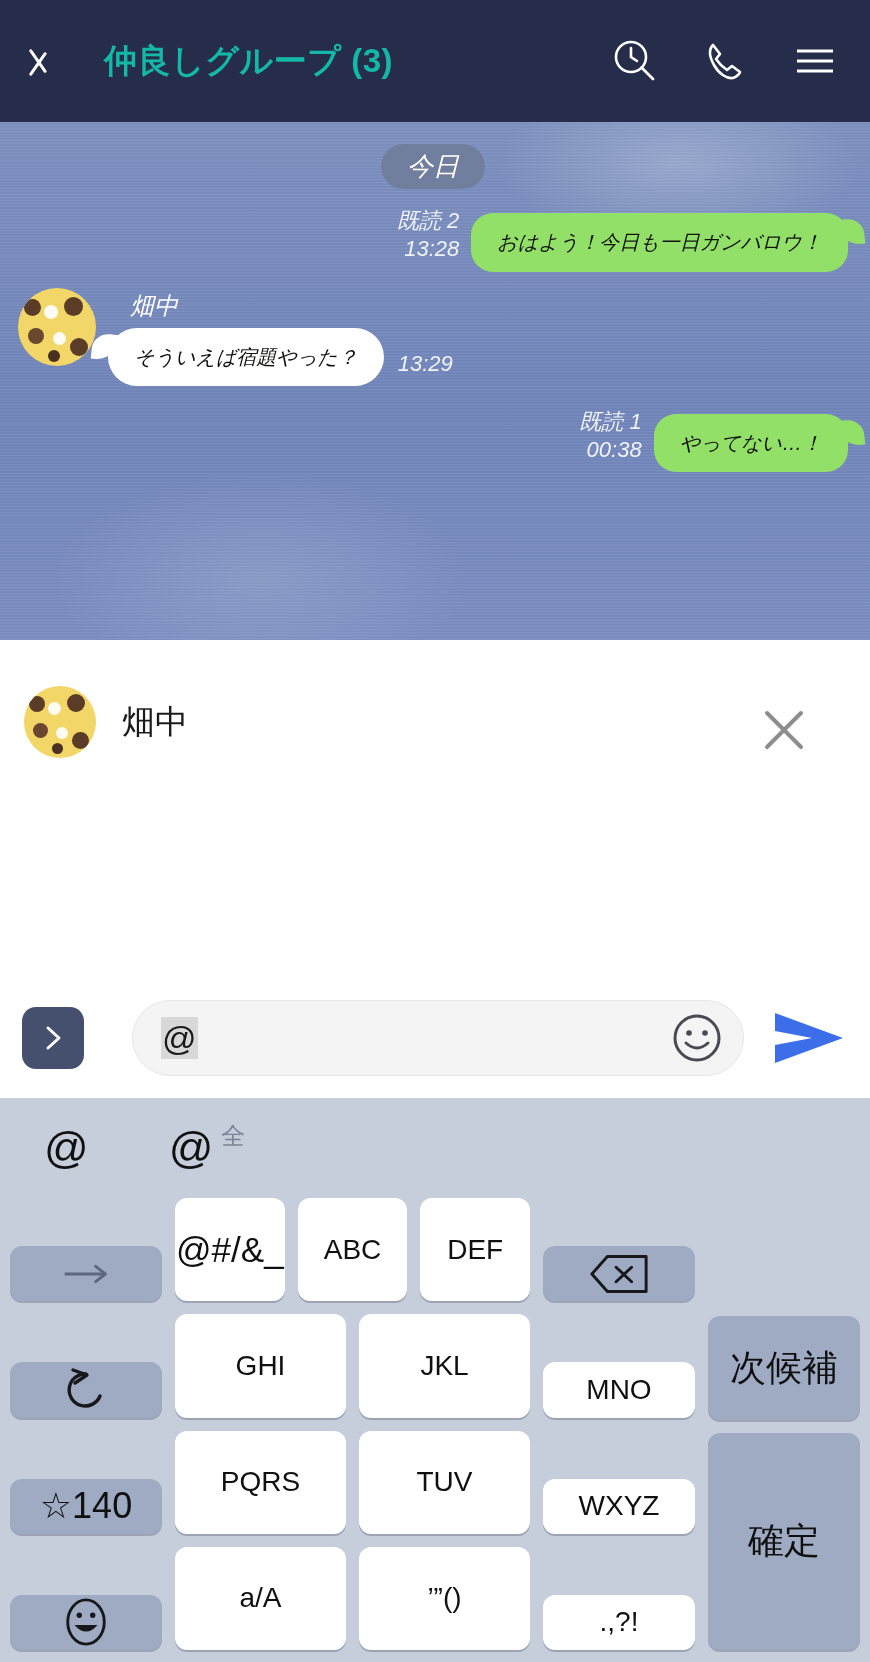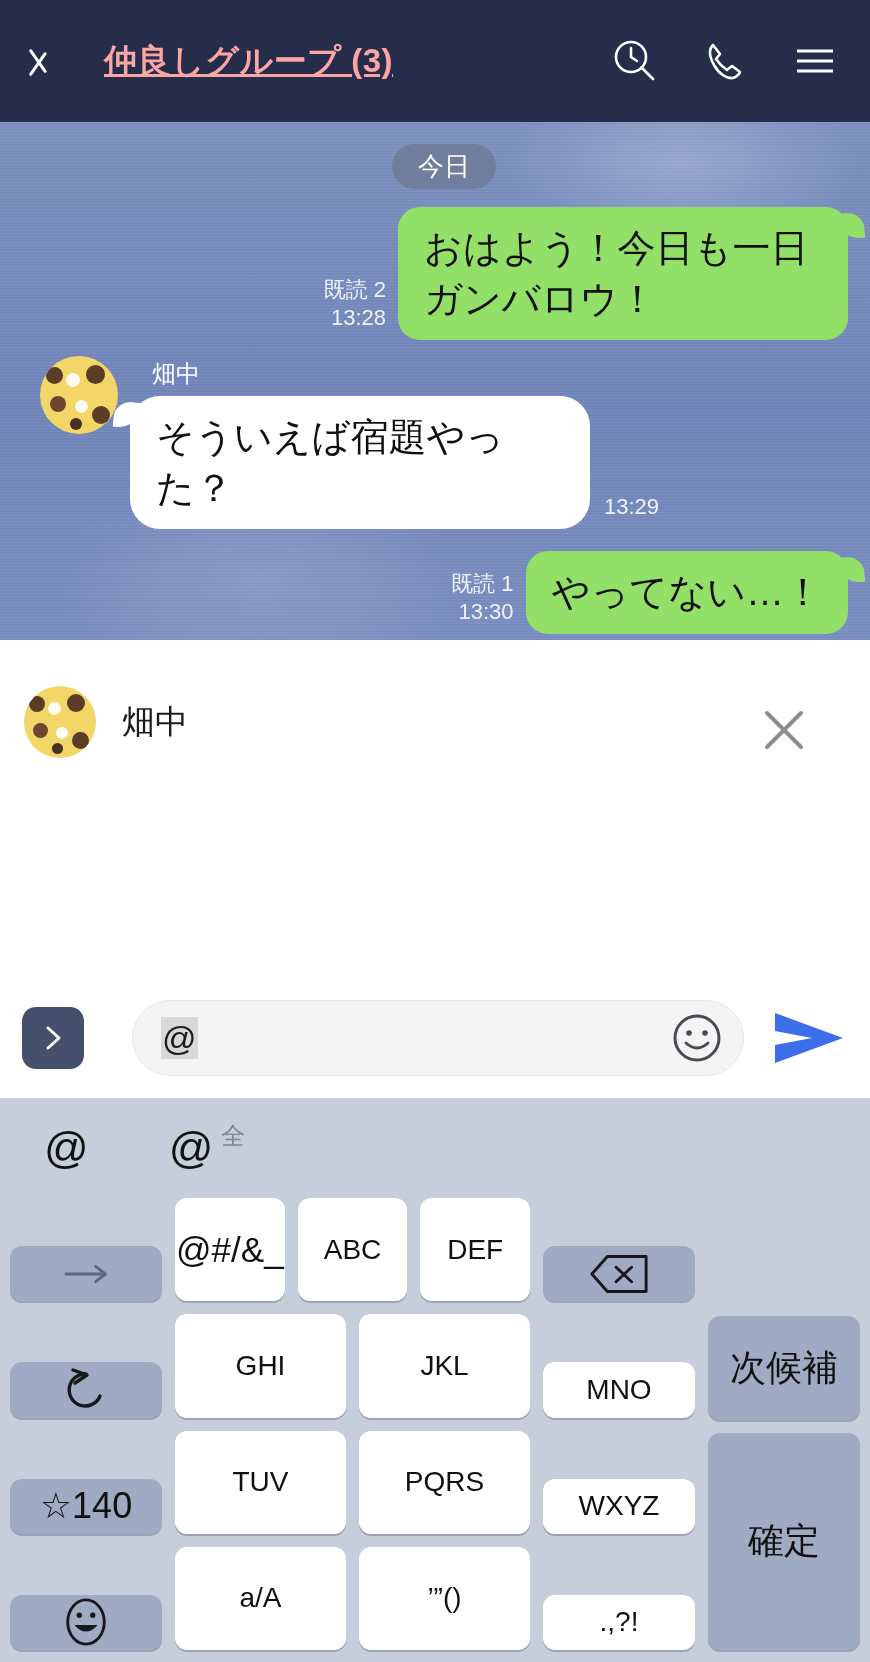--- a/index.html
+++ b/index.html
@@ -21,54 +21,55 @@
     flex: 0 0 122px;
   }
   .back-chev { width: 42px; height: 54px; position: relative; cursor: pointer; flex: 0 0 auto; }
   .back-chev::before, .back-chev::after {
     content: ""; position: absolute; left: 12px; width: 28px; height: 3px;
     background: #fff; border-radius: 2px;
   }
   .back-chev::before { top: 17px; transform: rotate(125deg); transform-origin: left center; }
   .back-chev::after  { top: 37px; transform: rotate(-125deg); transform-origin: left center; }
   .chat-title {
-    color: #fca5a5; font-size: 33px; font-weight: bold; letter-spacing: .5px;
-    margin-left: 28px; flex: 1 1 auto; white-space: nowrap; text-decoration: underline;
+    color: #14b8a6; font-size: 33px; font-weight: bold; letter-spacing: .5px;
+    margin-left: 28px; flex: 1 1 auto; white-space: nowrap;
   }
   .hdr-icons { display: flex; align-items: center; gap: 40px; }
   .hdr-icon { width: 50px; height: 50px; cursor: pointer; }
   .hdr-icon svg { display: block; width: 50px; height: 50px; }
 
   
   .chat {
     flex: 0 0 518px; height: 518px; position: relative; overflow: hidden;
     background:
       radial-gradient(ellipse 260px 120px at 78% 8%, rgba(255,255,255,.22), rgba(255,255,255,0) 70%),
       radial-gradient(ellipse 300px 150px at 30% 88%, rgba(255,255,255,.13), rgba(255,255,255,0) 70%),
       repeating-linear-gradient(180deg, rgba(255,255,255,.045) 0px, rgba(255,255,255,.045) 1px, rgba(0,0,0,.02) 1px, rgba(0,0,0,.02) 3px),
       linear-gradient(180deg, #7d91c0 0%, #7286bb 55%, #7c8fc2 100%);
-    padding: 22px 22px 0 40px;
+    padding: 22px 22px 0 18px;
+    font-style: italic;
   }
   .date-pill-row { display: flex; justify-content: center; margin-bottom: 18px; }
   .date-pill {
     background: rgba(110,122,150,.82); color: #fff; font-size: 26px;
     padding: 7px 26px; border-radius: 26px; line-height: 1.2;
   }
   .row { display: flex; margin-bottom: 16px; }
   .row.out { justify-content: flex-end; align-items: flex-end; }
   .row.in  { justify-content: flex-start; align-items: flex-start; }
 
   .meta {
     color: #f0f2f7; font-size: 22px; line-height: 1.28; text-align: right;
     margin: 0 12px 8px 0; white-space: nowrap;
   }
   .meta.left { margin: 0 0 8px 14px; text-align: left; }
 
   .bubble {
-    position: relative; font-size: 38px; line-height: 1.33; color: #10100f;
+    position: relative; font-size: 20px; line-height: 1.33; color: #10100f;
     padding: 16px 26px; border-radius: 24px; max-width: 460px; word-wrap: break-word;
   }
   .bubble.green { background: #93e068; border-radius: 22px; }
   .bubble.white { background: #ffffff; border-radius: 30px; }
   .bubble.green::after {
     content: ""; position: absolute; right: -16px; top: 6px;
     width: 28px; height: 26px; background: #93e068;
     border-radius: 0 60% 0 90%; transform: rotate(-6deg);
   }
   .bubble.white::before {
@@ -217,21 +218,21 @@
           <div class="meta left">
             <div>13:29</div>
           </div>
         </div>
       </div>
     </div>
 
     <div class="row out" style="margin-top:22px">
       <div class="meta">
         <div>既読 1</div>
-        <div>13:30</div>
+        <div>00:38</div>
       </div>
       <div class="bubble green">やってない…！</div>
     </div>
   </div>
 
   <div class="mention-panel">
     <div class="mention-close"></div>
 
     <div class="mention-item">
       <div class="avatar av-hatanaka">
@@ -314,22 +315,22 @@
                 <path d="M9 4 L23 9 L11 17" fill="none" stroke="#17181c" stroke-width="3.4" stroke-linecap="round" stroke-linejoin="round"></path>
               </svg>
           </div>
           <div class="key white">GHI</div>
           <div class="key white">JKL</div>
           <div class="key white">MNO</div>
         </div>
 
         <div class="krow">
           <div class="key fn">☆140</div>
+          <div class="key white">PQRS</div>
           <div class="key white">TUV</div>
-          <div class="key white">PQRS</div>
           <div class="key white">WXYZ</div>
         </div>
 
         <div class="krow krow4">
           <div class="key fn">
             <svg viewBox="0 0 52 56" width="50" height="54">
                 <ellipse cx="26" cy="28" rx="19" ry="23" fill="none" stroke="#17181c" stroke-width="3"></ellipse>
                 <circle cx="19" cy="21" r="2.8" fill="#17181c"></circle>
                 <circle cx="33" cy="21" r="2.8" fill="#17181c"></circle>
                 <path d="M14 31 Q26 45 38 31 Z" fill="#17181c"></path>

